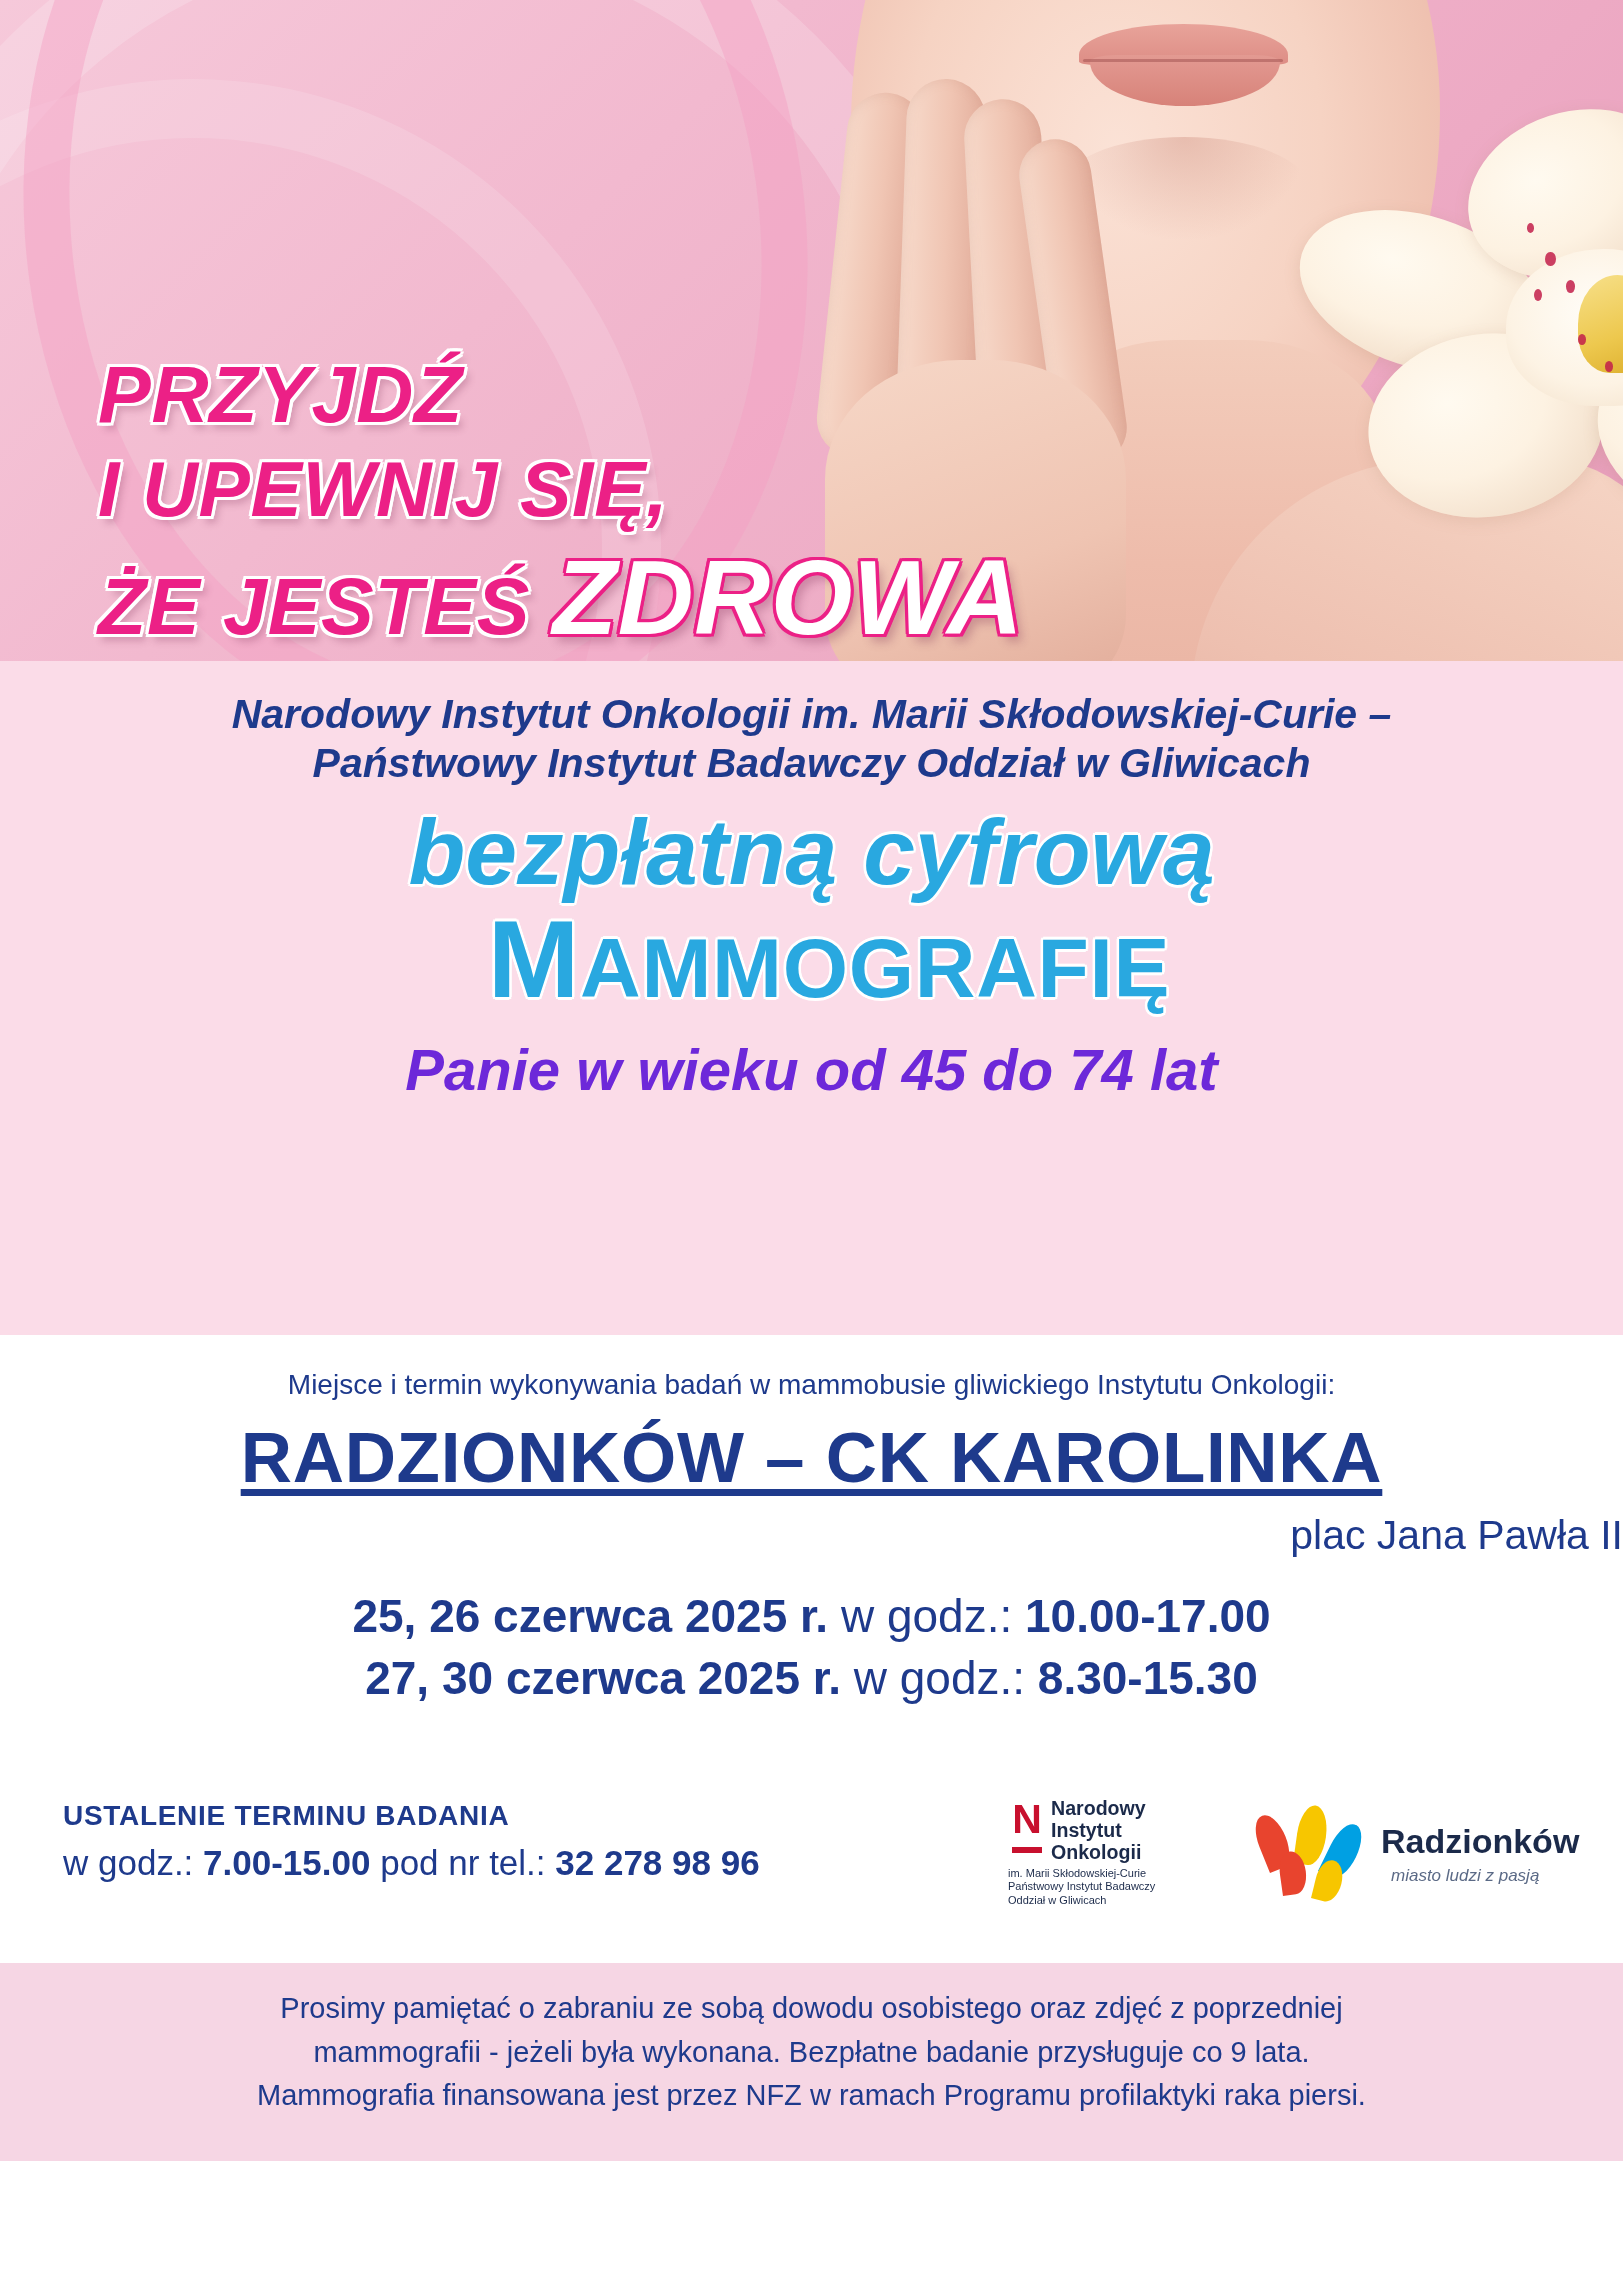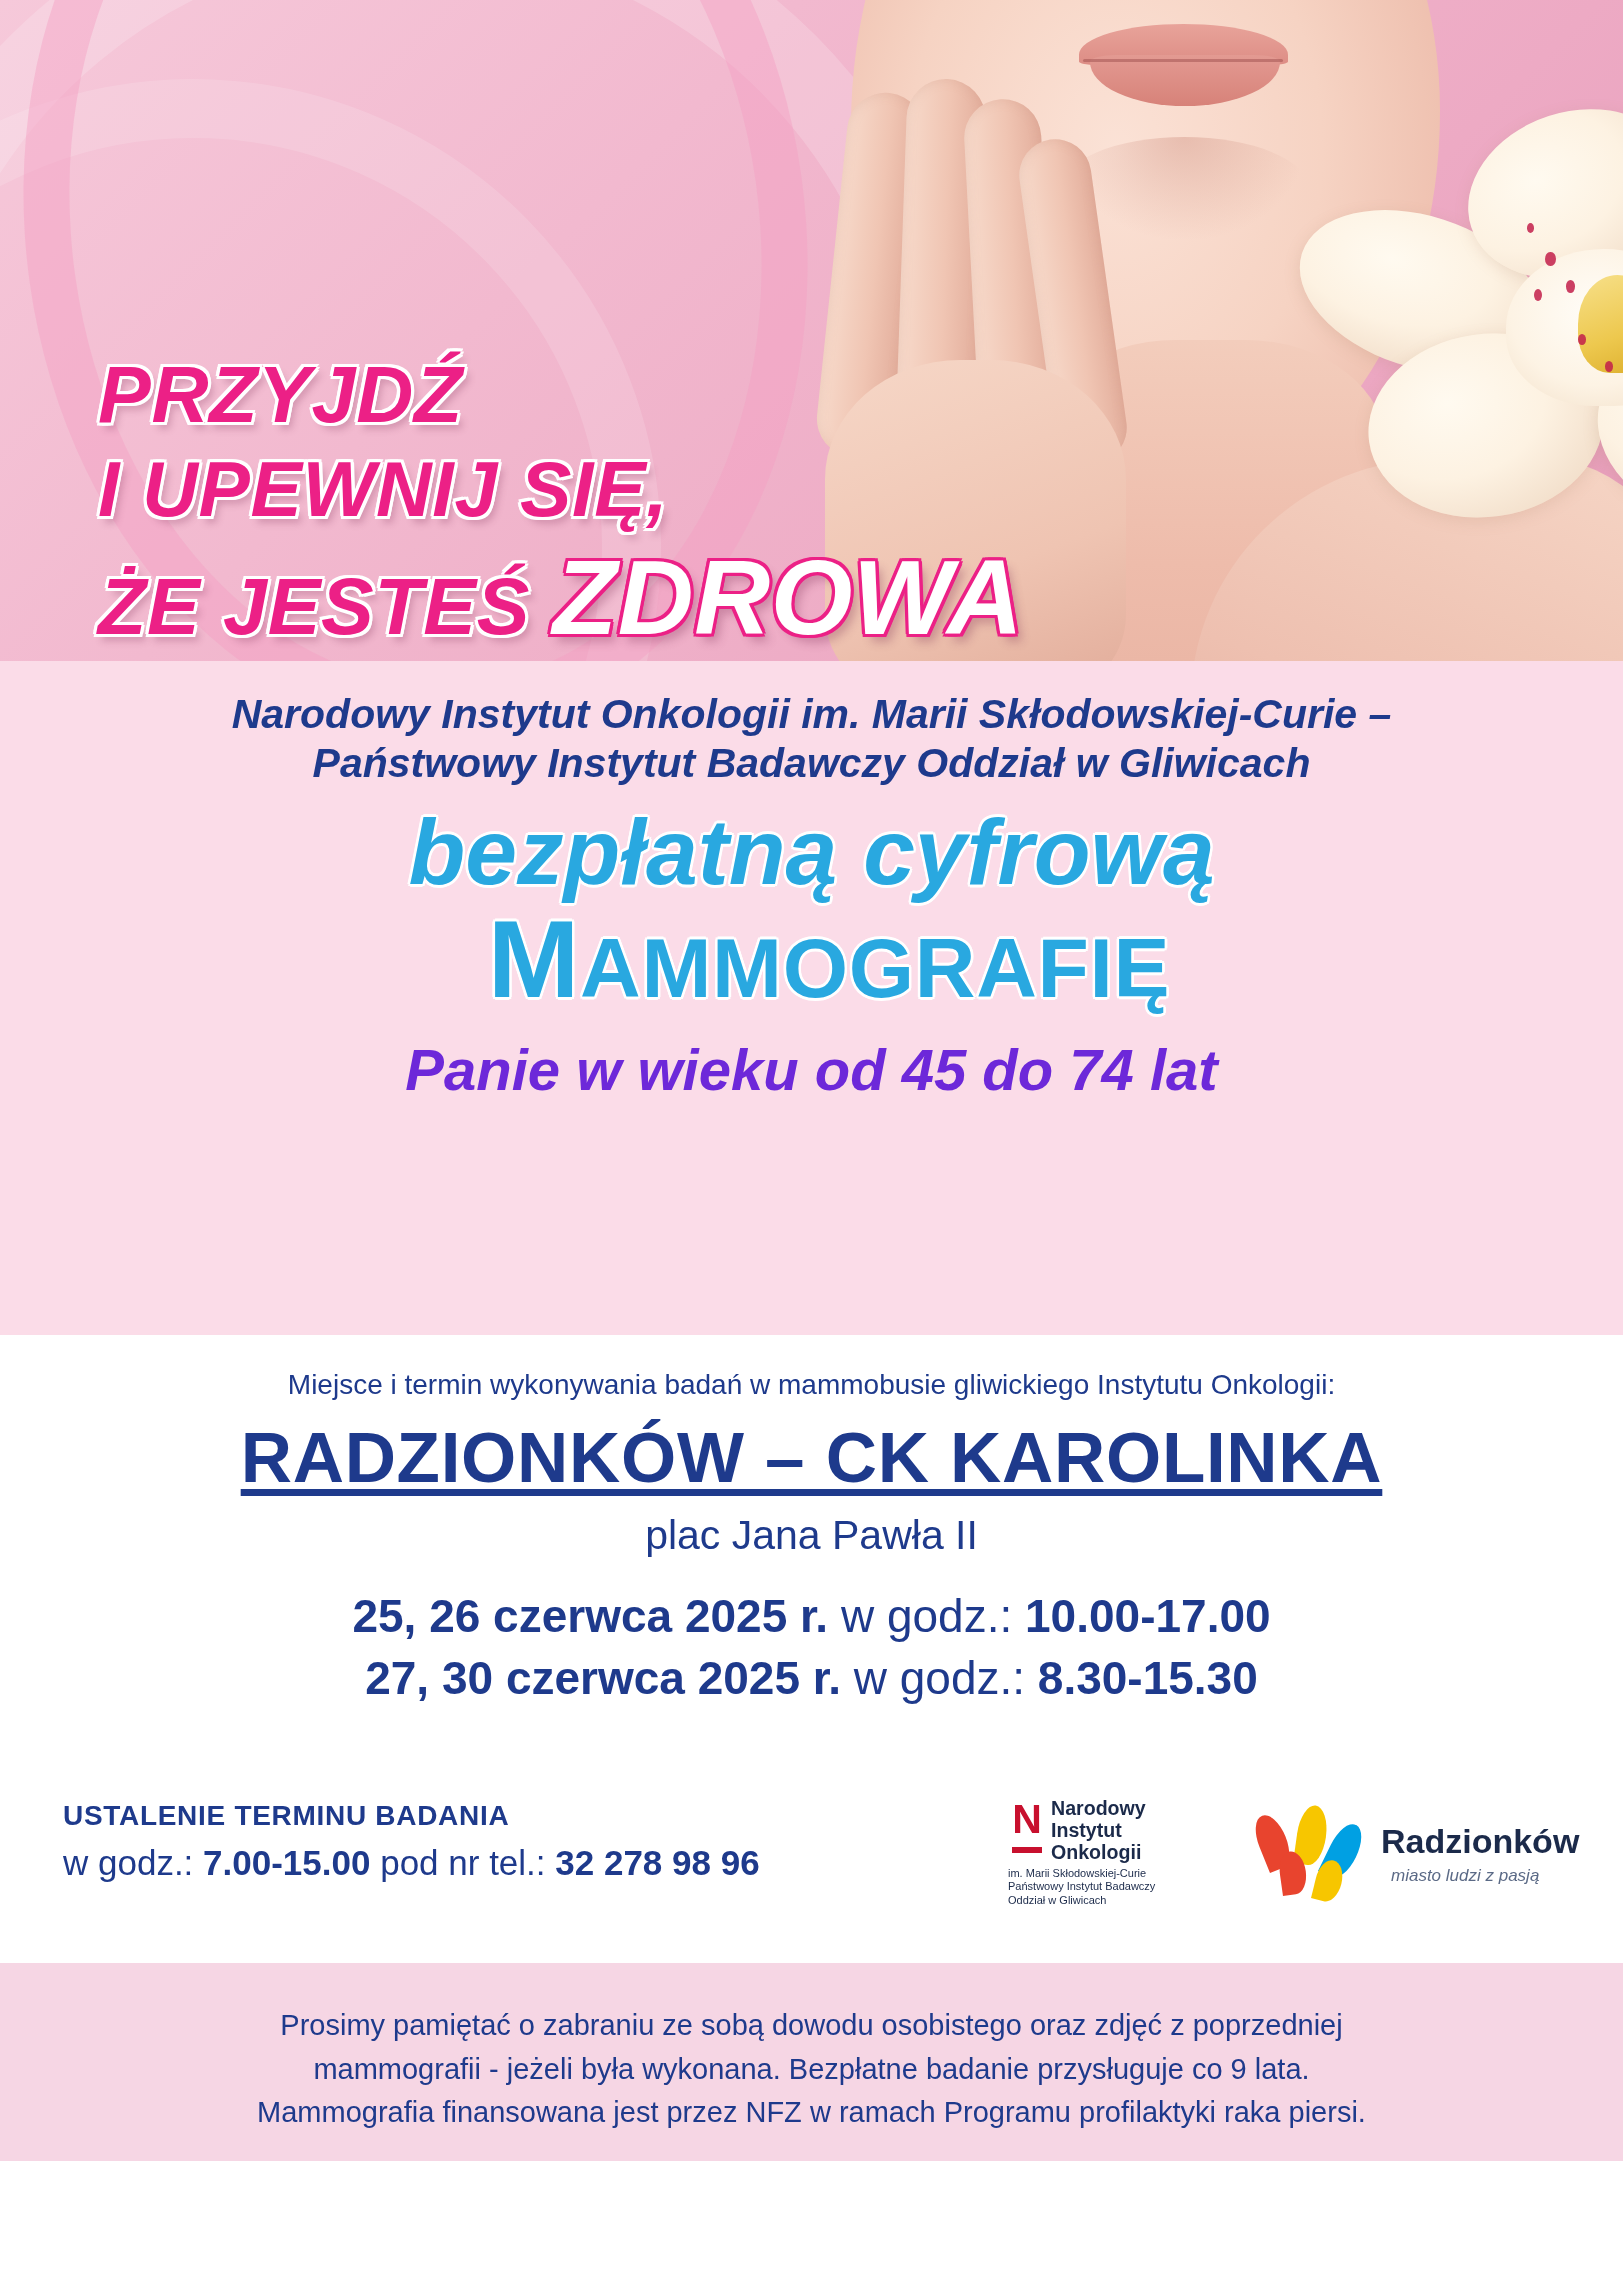--- a/index.html
+++ b/index.html
@@ -300,20 +300,21 @@
     color: #1e3a8c;
     text-decoration: underline;
     text-underline-offset: 6.5px;
     margin-top: 15.7px;
     letter-spacing: 0.7px;
   }
   .place-addr {
     font-size: 41px;
     color: #1e3a8c;
     margin-top: 14.4px;
+    text-align: right;
   }
   .date-row {
     font-size: 46px;
     color: #1e3a8c;
     margin-top: 26px;
     line-height: 1.35;
   }
   .date-row .b { font-weight: bold; }
 
   
@@ -417,21 +418,21 @@
   }
 
   
   .band-footer {
     position: relative;
     width: 1623px;
     height: 198px;
     background: #f6d6e4;
     text-align: center;
     box-sizing: border-box;
-    padding: 41px 124px 0 124px;
+    padding: 24px 124px 0 124px;
   }
   .foot-line {
     font-size: 29px;
     color: #1e3a8c;
     line-height: 1.5;
   }
 </style>
 </head>
 <body>
 

